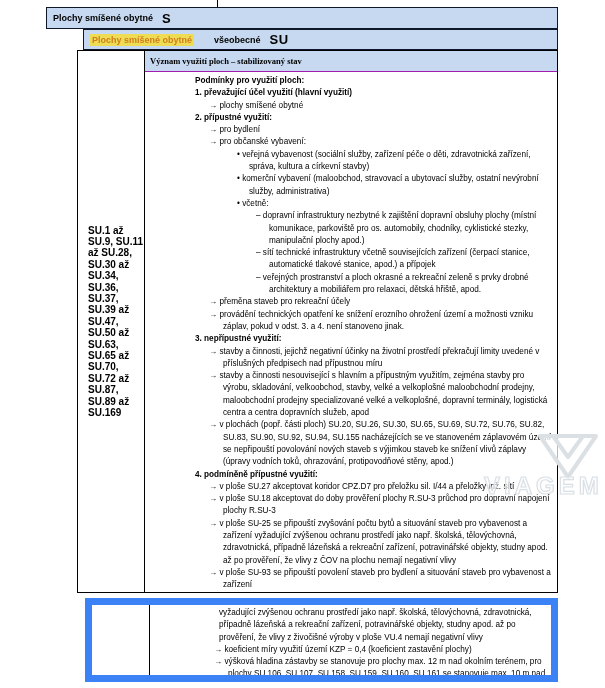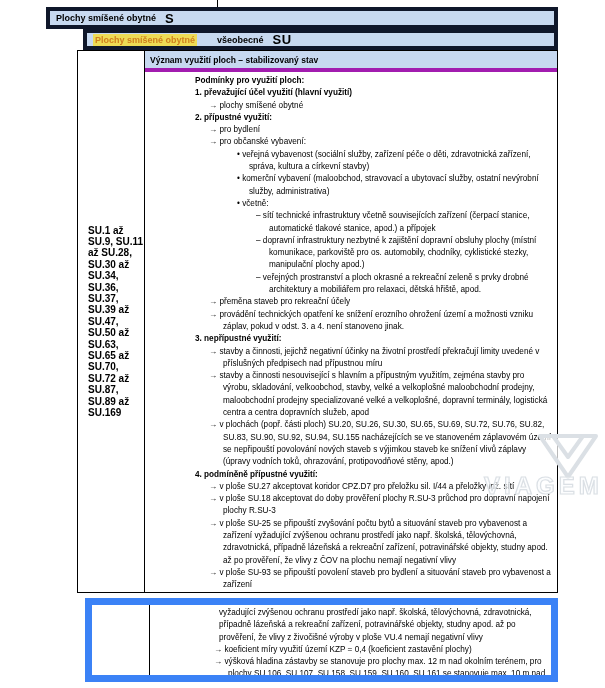--- a/index.html
+++ b/index.html
@@ -3,33 +3,33 @@
 <meta charset="utf-8">
 <style>
   html,body{margin:0;padding:0;background:#ffffff;}
   body{font-family:"Liberation Sans","DejaVu Sans",sans-serif;color:#000;}
   .page{position:relative;width:605px;height:688px;background:#fff;overflow:hidden;}
 
   
   .remnant-line{position:absolute;left:217px;top:0;width:1px;height:7px;background:#000;}
 
   
-  .bar{position:absolute;box-sizing:border-box;border:4px solid #0f172a;display:flex;align-items:center;}
+  .bar{position:absolute;box-sizing:border-box;border:1px solid #0f172a;display:flex;align-items:center;}
   .bar-1{left:46px;top:7px;width:512px;height:22px;padding-left:6px;}
   .bar-2{left:83px;top:29px;width:475px;height:21px;padding-left:6px;}
   .bar-title{font-weight:bold;font-size:9px;}
   .bar-code{font-weight:bold;font-size:13px;margin-left:9px;letter-spacing:.5px;}
   .hl{padding:1px 2px;font-weight:bold;font-size:9px;}
   .bar-rest{font-weight:bold;font-size:9px;margin-left:20px;}
 
   
   .main-table{position:absolute;left:77px;top:50px;width:481px;height:543px;box-sizing:border-box;border:1px solid #000;display:flex;}
   .col-codes{width:67px;box-sizing:border-box;border-right:1px solid #000;display:flex;flex-direction:column;justify-content:center;padding-left:10px;background:#fff;}
   .col-main{flex:1;display:flex;flex-direction:column;min-width:0;}
-  .meaning-row{height:21px;box-sizing:border-box;border-bottom:4px solid #a21caf;display:flex;align-items:center;padding-left:5px;font-weight:bold;font-size:8.5px;}
+  .meaning-row{height:21px;box-sizing:border-box;border-bottom:1px solid #a21caf;display:flex;align-items:center;padding-left:5px;font-weight:bold;font-size:8.5px;font-family:Liberation Serif, serif;}
   .cond-body{flex:1;overflow:hidden;padding:3px 4px 0 6px;}
 
   
   .cont-table{position:absolute;left:85px;top:598px;width:473px;height:84px;box-sizing:border-box;border:7px solid #3b82f6;display:flex;}
   .cont-codes{width:58px;box-sizing:border-box;border-right:1px solid #000;background:#fff;}
   .cont-body{flex:1;overflow:hidden;padding:2px 4px 0 6px;min-width:0;}
 
   
   .line{font-size:8.2px;line-height:12.3px;white-space:normal;margin-left:44px;}
   .cond-body .line,.cont-body .line{}
@@ -91,22 +91,22 @@
       <div class="cond-body">
           <div class="line b">Podmínky pro využití ploch:</div>
           <div class="line b">1. převažující účel využití (hlavní využití)</div>
           <div class="line a">→ plochy smíšené obytné</div>
           <div class="line b">2. přípustné využití:</div>
           <div class="line a">→ pro bydlení</div>
           <div class="line a">→ pro občanské vybavení:</div>
           <div class="line bu">• veřejná vybavenost (sociální služby, zařízení péče o děti, zdravotnická zařízení, správa, kultura a církevní stavby)</div>
           <div class="line bu">• komerční vybavení (maloobchod, stravovací a ubytovací služby, ostatní nevýrobní služby, administrativa)</div>
           <div class="line bu">• včetně:</div>
+          <div class="line da">– dopravní infrastruktury nezbytné k zajištění dopravní obsluhy plochy (místní komunikace, parkoviště pro os. automobily, chodníky, cyklistické stezky, manipulační plochy apod.)</div>
           <div class="line da">– sítí technické infrastruktury včetně souvisejících zařízení (čerpací stanice, automatické tlakové stanice, apod.) a přípojek</div>
-          <div class="line da">– dopravní infrastruktury nezbytné k zajištění dopravní obsluhy plochy (místní komunikace, parkoviště pro os. automobily, chodníky, cyklistické stezky, manipulační plochy apod.)</div>
           <div class="line da">– veřejných prostranství a ploch okrasné a rekreační zeleně s prvky drobné architektury a mobiliářem pro relaxaci, dětská hřiště, apod.</div>
           <div class="line a">→ přeměna staveb pro rekreační účely</div>
           <div class="line a">→ provádění technických opatření ke snížení erozního ohrožení území a možnosti vzniku záplav, pokud v odst. 3. a 4. není stanoveno jinak.</div>
           <div class="line b">3. nepřípustné využití:</div>
           <div class="line a">→ stavby a činnosti, jejichž negativní účinky na životní prostředí překračují limity uvedené v příslušných předpisech nad přípustnou míru</div>
           <div class="line a">→ stavby a činnosti nesouvisející s hlavním a přípustným využitím, zejména stavby pro výrobu, skladování, velkoobchod, stavby, velké a velkoplošné maloobchodní prodejny, maloobchodní prodejny specializované velké a velkoplošné, dopravní terminály, logistická centra a centra dopravních služeb, apod</div>
           <div class="line a">→ v plochách (popř. části ploch) SU.20, SU.26, SU.30, SU.65, SU.69, SU.72, SU.76, SU.82, SU.83, SU.90, SU.92, SU.94, SU.155 nacházejících se ve stanoveném záplavovém území se nepřipouští povolování nových staveb s výjimkou staveb ke snížení vlivů záplavy (úpravy vodních toků, ohrazování, protipovodňové stěny, apod.)</div>
           <div class="line b">4. podmíněně přípustné využití:</div>
           <div class="line a">→ v ploše SU.27 akceptovat koridor CPZ.D7 pro přeložku sil. I/44 a přeložky inž. sítí</div>
           <div class="line a">→ v ploše SU.18 akceptovat do doby prověření plochy R.SU-3 průchod pro dopravní napojení plochy R.SU-3</div>

